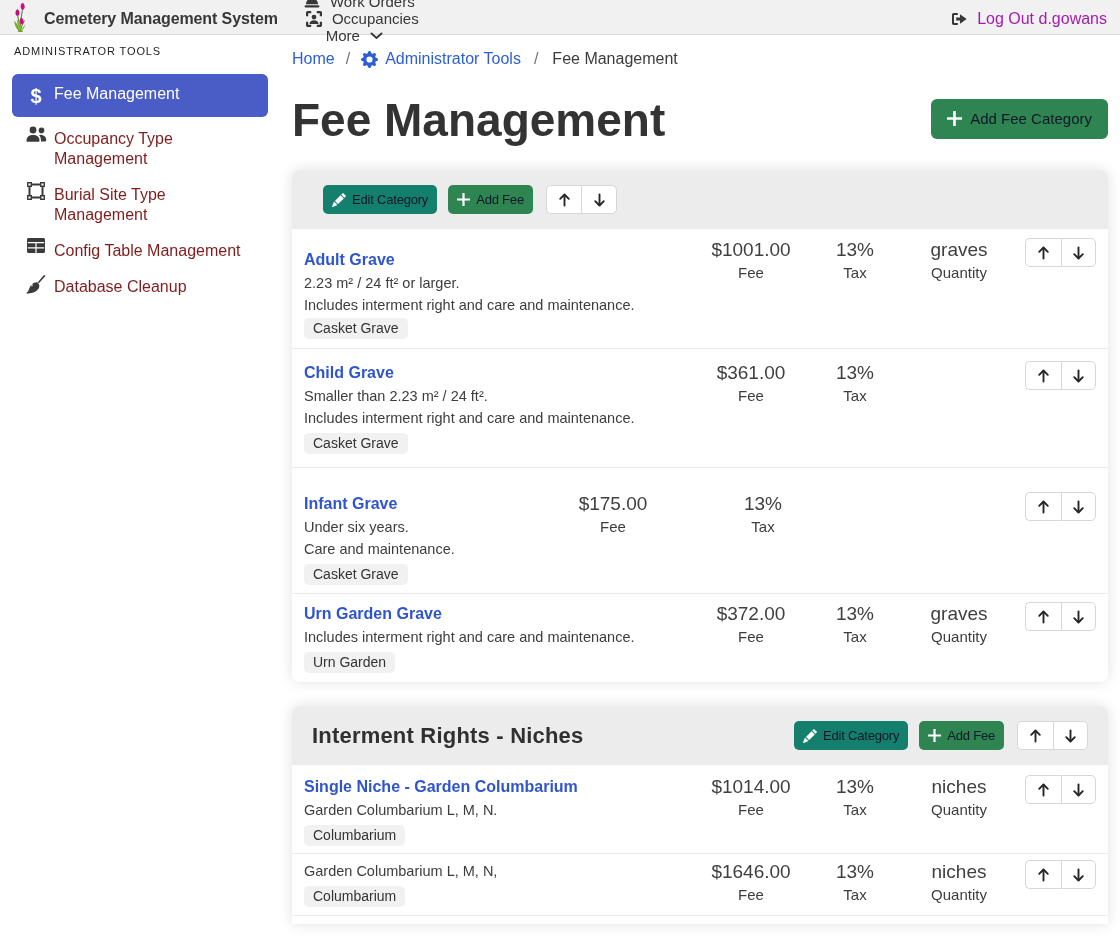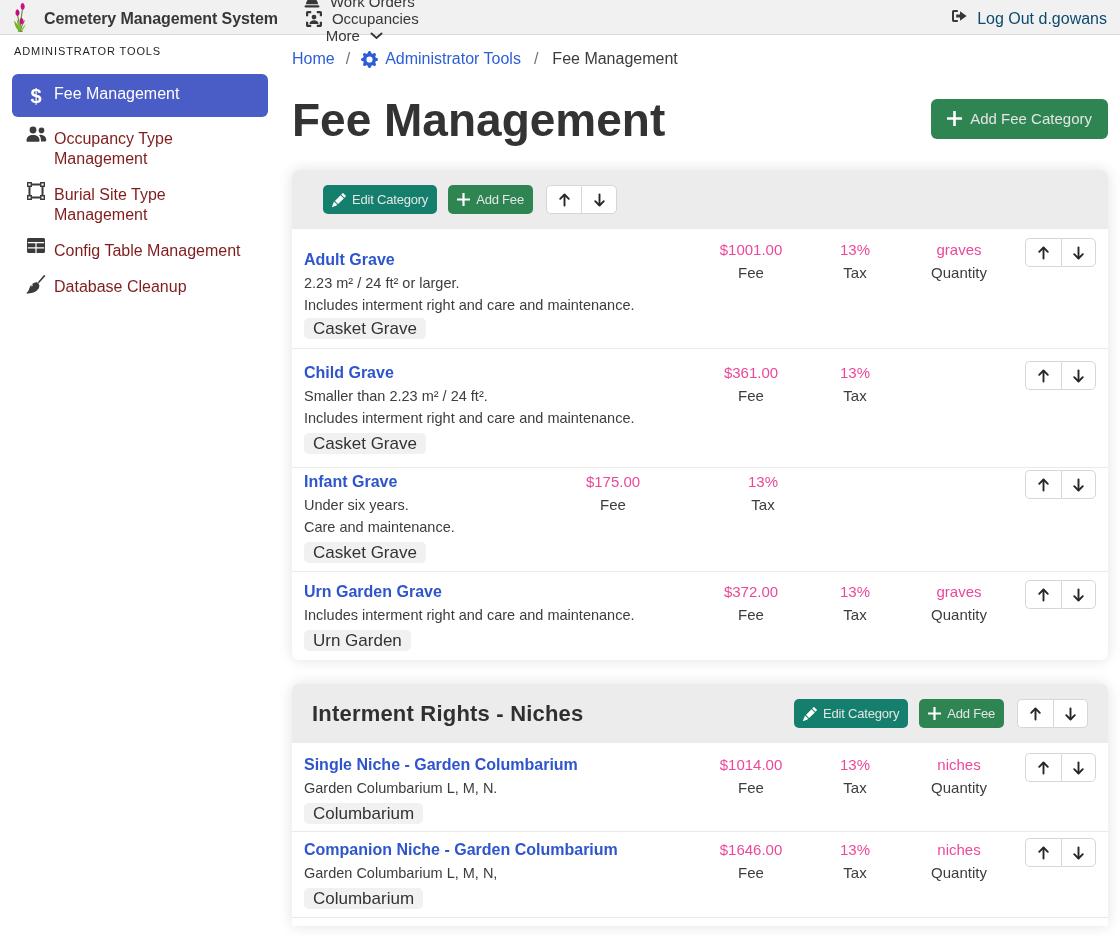--- a/index.html
+++ b/index.html
@@ -8,72 +8,72 @@
 a { text-decoration:none; }
 
 .navbar { height:35px; background:#f1f1f1; border-bottom:1px solid #dadada;
   display:flex; align-items:center; padding:3px 13px 0 12px; }
 .brand { display:flex; align-items:center; font-weight:700; font-size:16px; letter-spacing:-0.1px; color:#373737; }
 .brand .logo { margin-right:14px; }
 .navlinks { display:flex; align-items:center; margin-left:26px;flex-direction:column; }
 .nav-item { display:flex; align-items:center; font-size:15px; color:#373737; margin-right:30px; }
 .nav-item svg, .nav-item .ic { margin-right:10px; }
 .spacer { flex:1; }
-.logout { display:flex; align-items:flex-start; font-size:16px; color:#0c4a6e; }
+.logout { display:flex; align-items:center; font-size:16px; color:#a21caf; }
 .logout svg { margin-right:10px; }
 
 .layout { display:flex; align-items:flex-start; }
 .sidebar { width:280px; padding:12px; flex:none; }
 .sb-head { font-size:11px; letter-spacing:0.9px; color:#1f1f1f; margin:-2px 0 17px 2px; }
 .sb-item { display:flex; align-items:flex-start; padding:8px 8px 8px 0; font-size:16px; color:#7f1d1d; line-height:20px; }
 .sb-item .ic { width:42px; flex:none; display:flex; justify-content:center; padding-left:6px; padding-top:1px; }
 .sb-item:not(.active) .ic { margin-top:-4px; }
 .sb-item.active { background:#4a5cc5; border-radius:6px; color:#fff; padding:10px 8px 10px 0; margin-bottom:4px; }
 
 main { flex:1; padding:0 12px; }
 .breadcrumb { margin-top:12px; font-size:16px; line-height:24px; display:flex; align-items:flex-start; color:#3c3c3c; }
 .breadcrumb a { color:#2c5ed6; }
 .breadcrumb .sep { color:#6c757d; padding:0 11px; }
 .breadcrumb svg { margin-right:7px; vertical-align:-2px; }
 .titlebar { display:flex; align-items:center; justify-content:space-between; margin-top:19px; margin-bottom:20px; }
 h1 { font-size:46px; font-weight:700; color:#333; line-height:60px; }
 
 .btn { display:inline-flex; align-items:center; justify-content:center; border-radius:5px;
-  color:#e5e5e5; font-size:14px; border:none; }
+  color:#0f172a; font-size:14px; border:none; }
 .btn-lg { height:40px; padding:0 16px; font-size:15px; border-radius:6px; }
 .btn-green { background:#2e8552; }
 .btn-teal { background:#157f6d; }
 .btn .bicon { margin-right:8px; display:inline-flex; }
 .updown { display:flex; height:29px; }
 .updown .ub { width:35.5px; background:#fff; border:1px solid #d6d6d6; display:flex; align-items:center; justify-content:center; }
 .updown .ub:first-child { border-radius:5px 0 0 5px; border-right:none; }
 .updown .ub:last-child { border-radius:0 5px 5px 0; }
 
 .card { background:#fff; border-radius:7px; box-shadow:0 0 14px rgba(0,0,0,.12); margin-bottom:24px; }
 .card-head { background:#ececec; height:59px; padding:0 20px; display:flex; align-items:center; border-radius:7px 7px 0 0; }
 .card-title { font-size:22px; font-weight:700; color:#303030; flex:1; letter-spacing:0.2px; }
 .card-head .btn { height:29px; padding:0 9px; margin-left:11px; font-size:13px; letter-spacing:-0.2px; }
 .card-head .btn .bicon { margin-right:6px; }
 .card-head .updown { margin-left:13px; }
 .fee-row { display:flex; padding:9px 12px; }
 .fee-row.r2 { padding-top:12px; padding-bottom:13px; }
 .fee-row.r1 .fee-name { display:inline-block; margin-top:10px; }
 .fee-row.r1 .fee-badge { margin-top:2px; }
-.fee-row.r3 { padding-top:2px; padding-bottom:8px;gap:46px; }
+.fee-row.r3 { padding-top:24px; padding-bottom:8px;gap:46px; }
 .fee-row.r4 { padding-top:8px; padding-bottom:9px; }
 .fee-row.n1 { padding-top:10px; padding-bottom:7px; }
 .fee-row.n2 { padding-top:6px; padding-bottom:8px; }
 .fee-row + .fee-row { border-top:1px solid #e9e9e9; }
 .fee-main { flex:1; padding-right:6px; }
 .fee-name { font-size:16px; font-weight:700; color:#2f55cd; line-height:24px; }
 .fee-desc { font-size:14.5px; color:#3d3d3d; line-height:22px; }
 .bwrap { line-height:0; }
-.fee-badge { display:inline-block; background:#f1f1f2; border-radius:5px; font-size:17px; color:#333; line-height:15px; padding:3px 9px; margin-top:4px; }
+.fee-badge { display:inline-block; background:#f1f1f2; border-radius:5px; font-size:14px; color:#333; line-height:15px; padding:3px 9px; margin-top:4px; }
 .fcol { width:104px; flex:none; text-align:center; }
-.fcol .val { font-size:15px; color:#ec4899; line-height:24px; }
+.fcol .val { font-size:19px; color:#404040; line-height:24px; }
 .fcol .lab { font-size:15px; color:#3d3d3d; line-height:22px; }
 .fee-row .updown { margin-left:14px; flex:none; }
 </style>
 </head>
 <body>
 <nav class="navbar">
   <div class="brand"><span class="logo"><svg width="18" height="30" viewBox="0 0 18 30">
     <g stroke="#5e8f23" stroke-width="1.1" fill="none">
       <path d="M8 28 C8 22 9.5 14 10.5 7"></path>
       <path d="M8 28 C7.5 22 6.5 18 5.5 13"></path>
@@ -382,21 +382,20 @@
           <div class="ub">
               <svg width="13" height="14" viewBox="0 0 13 14" fill="none" stroke="#262626" stroke-width="1.9" stroke-linecap="round" stroke-linejoin="round">
                 <path d="M6.5 1.5 L6.5 12"></path>
                 <path d="M2.2 8.2 L6.5 12.5 L10.8 8.2"></path>
               </svg>
             </div>
         </div>
       </div>
       <div class="fee-row n2">
         <div class="fee-main">
-          <div><a class="fee-name" href="#">Companion Niche - Garden Columbarium</a></div>
           <div class="fee-desc">Garden Columbarium L, M, N,</div>
           <div class="bwrap"><span class="fee-badge">Columbarium</span></div>
         </div>
         <div class="fcol">
             <div class="val">$1646.00</div>
             <div class="lab">Fee</div>
           </div>
         <div class="fcol">
             <div class="val">13%</div>
             <div class="lab">Tax</div>

